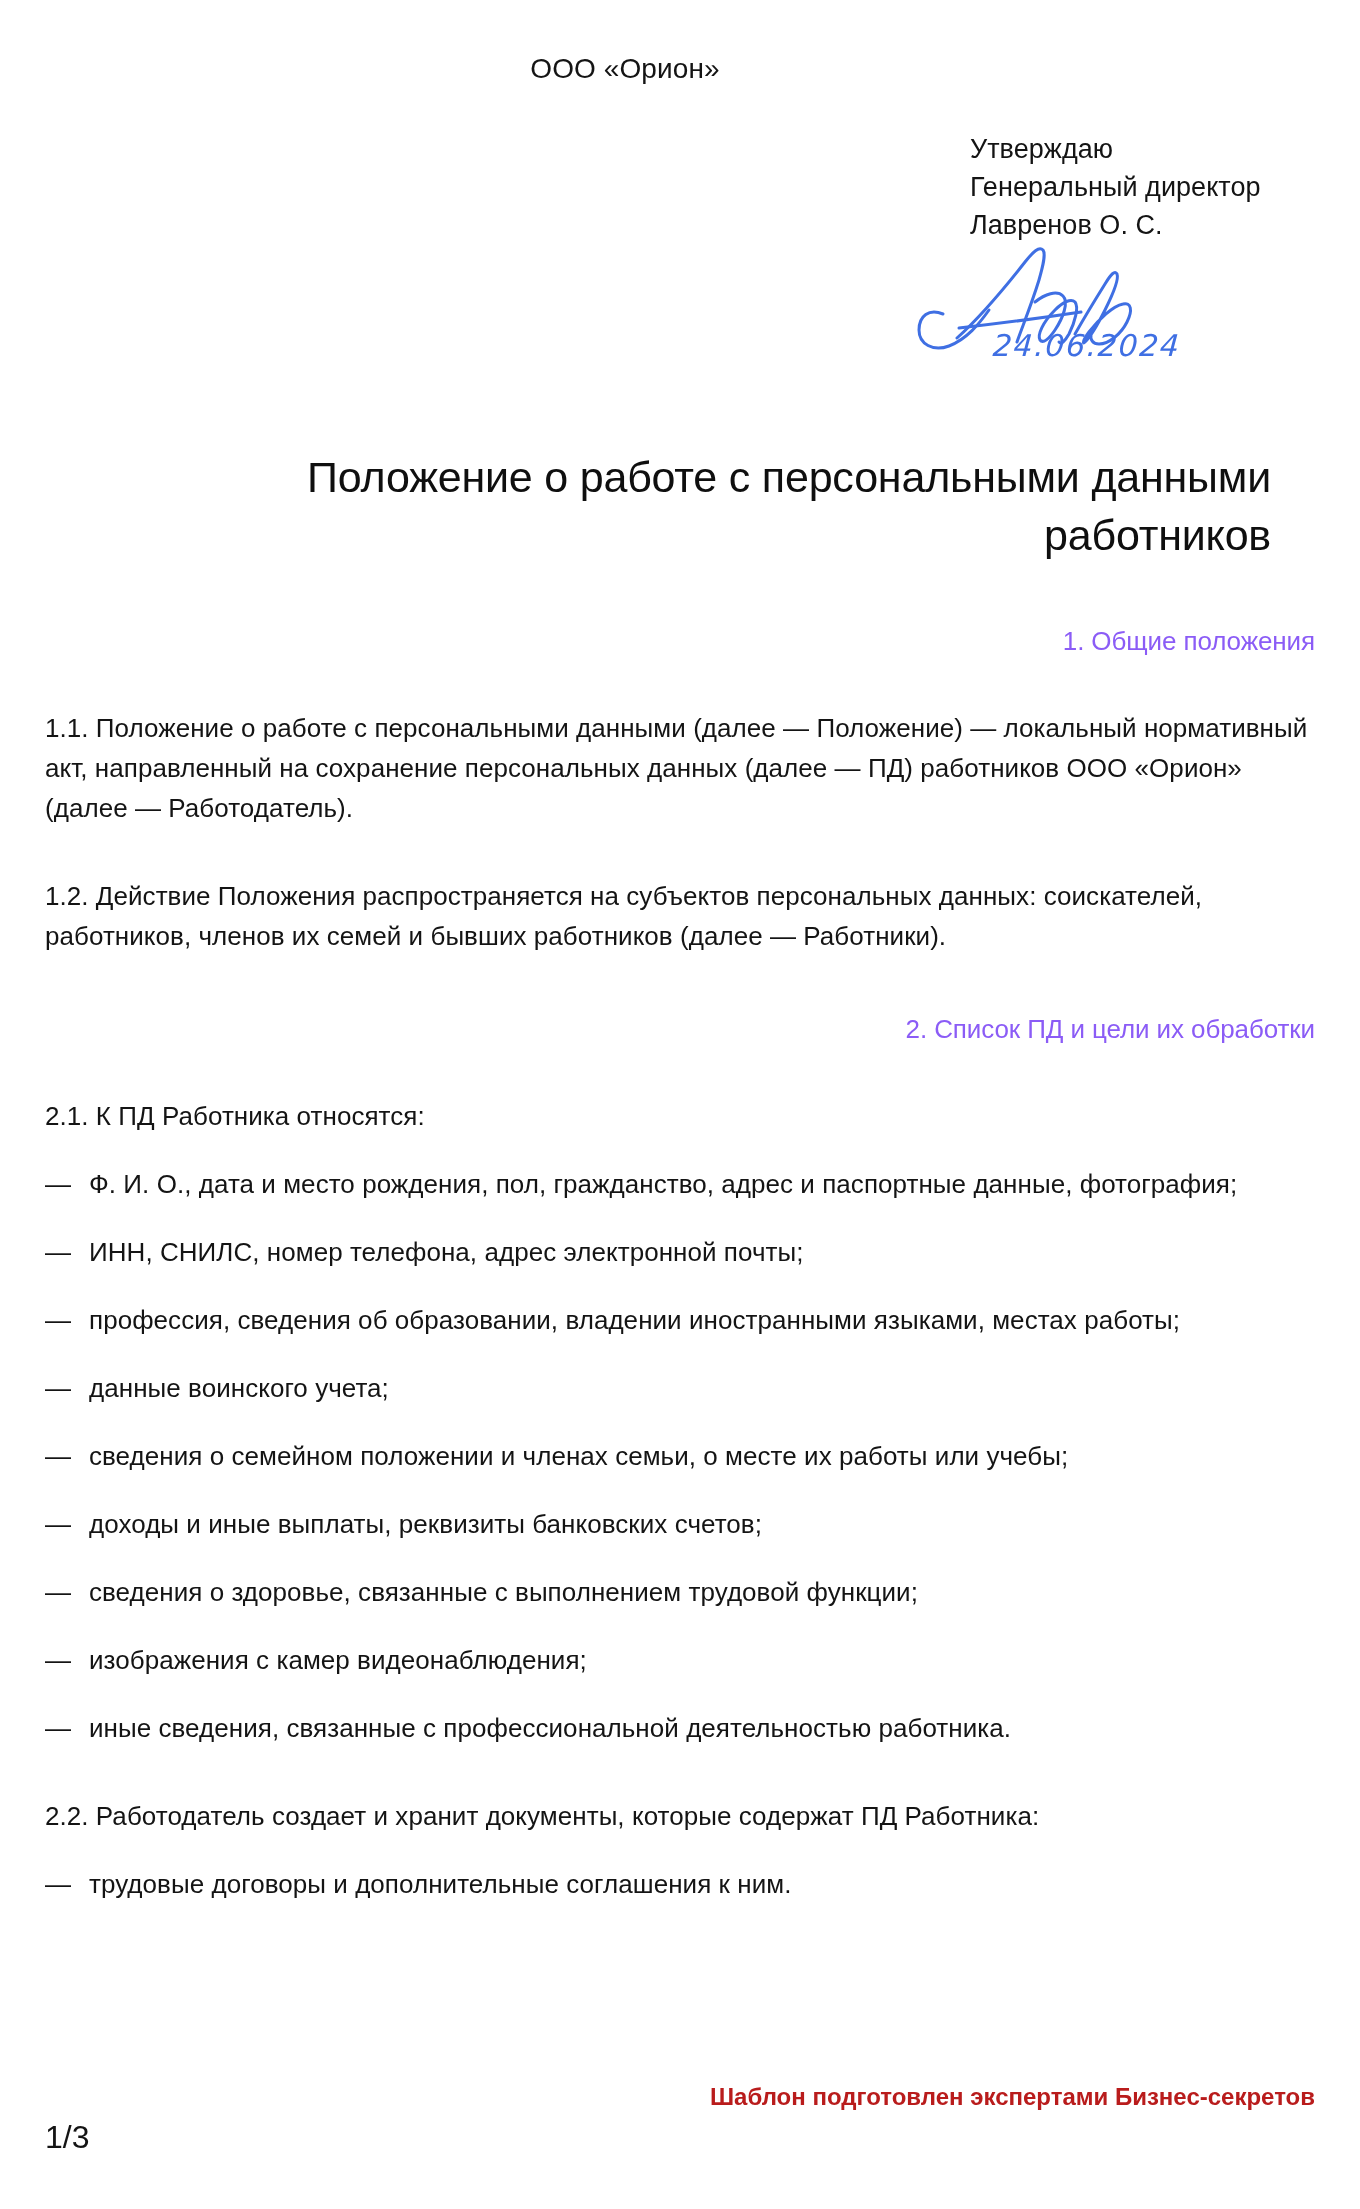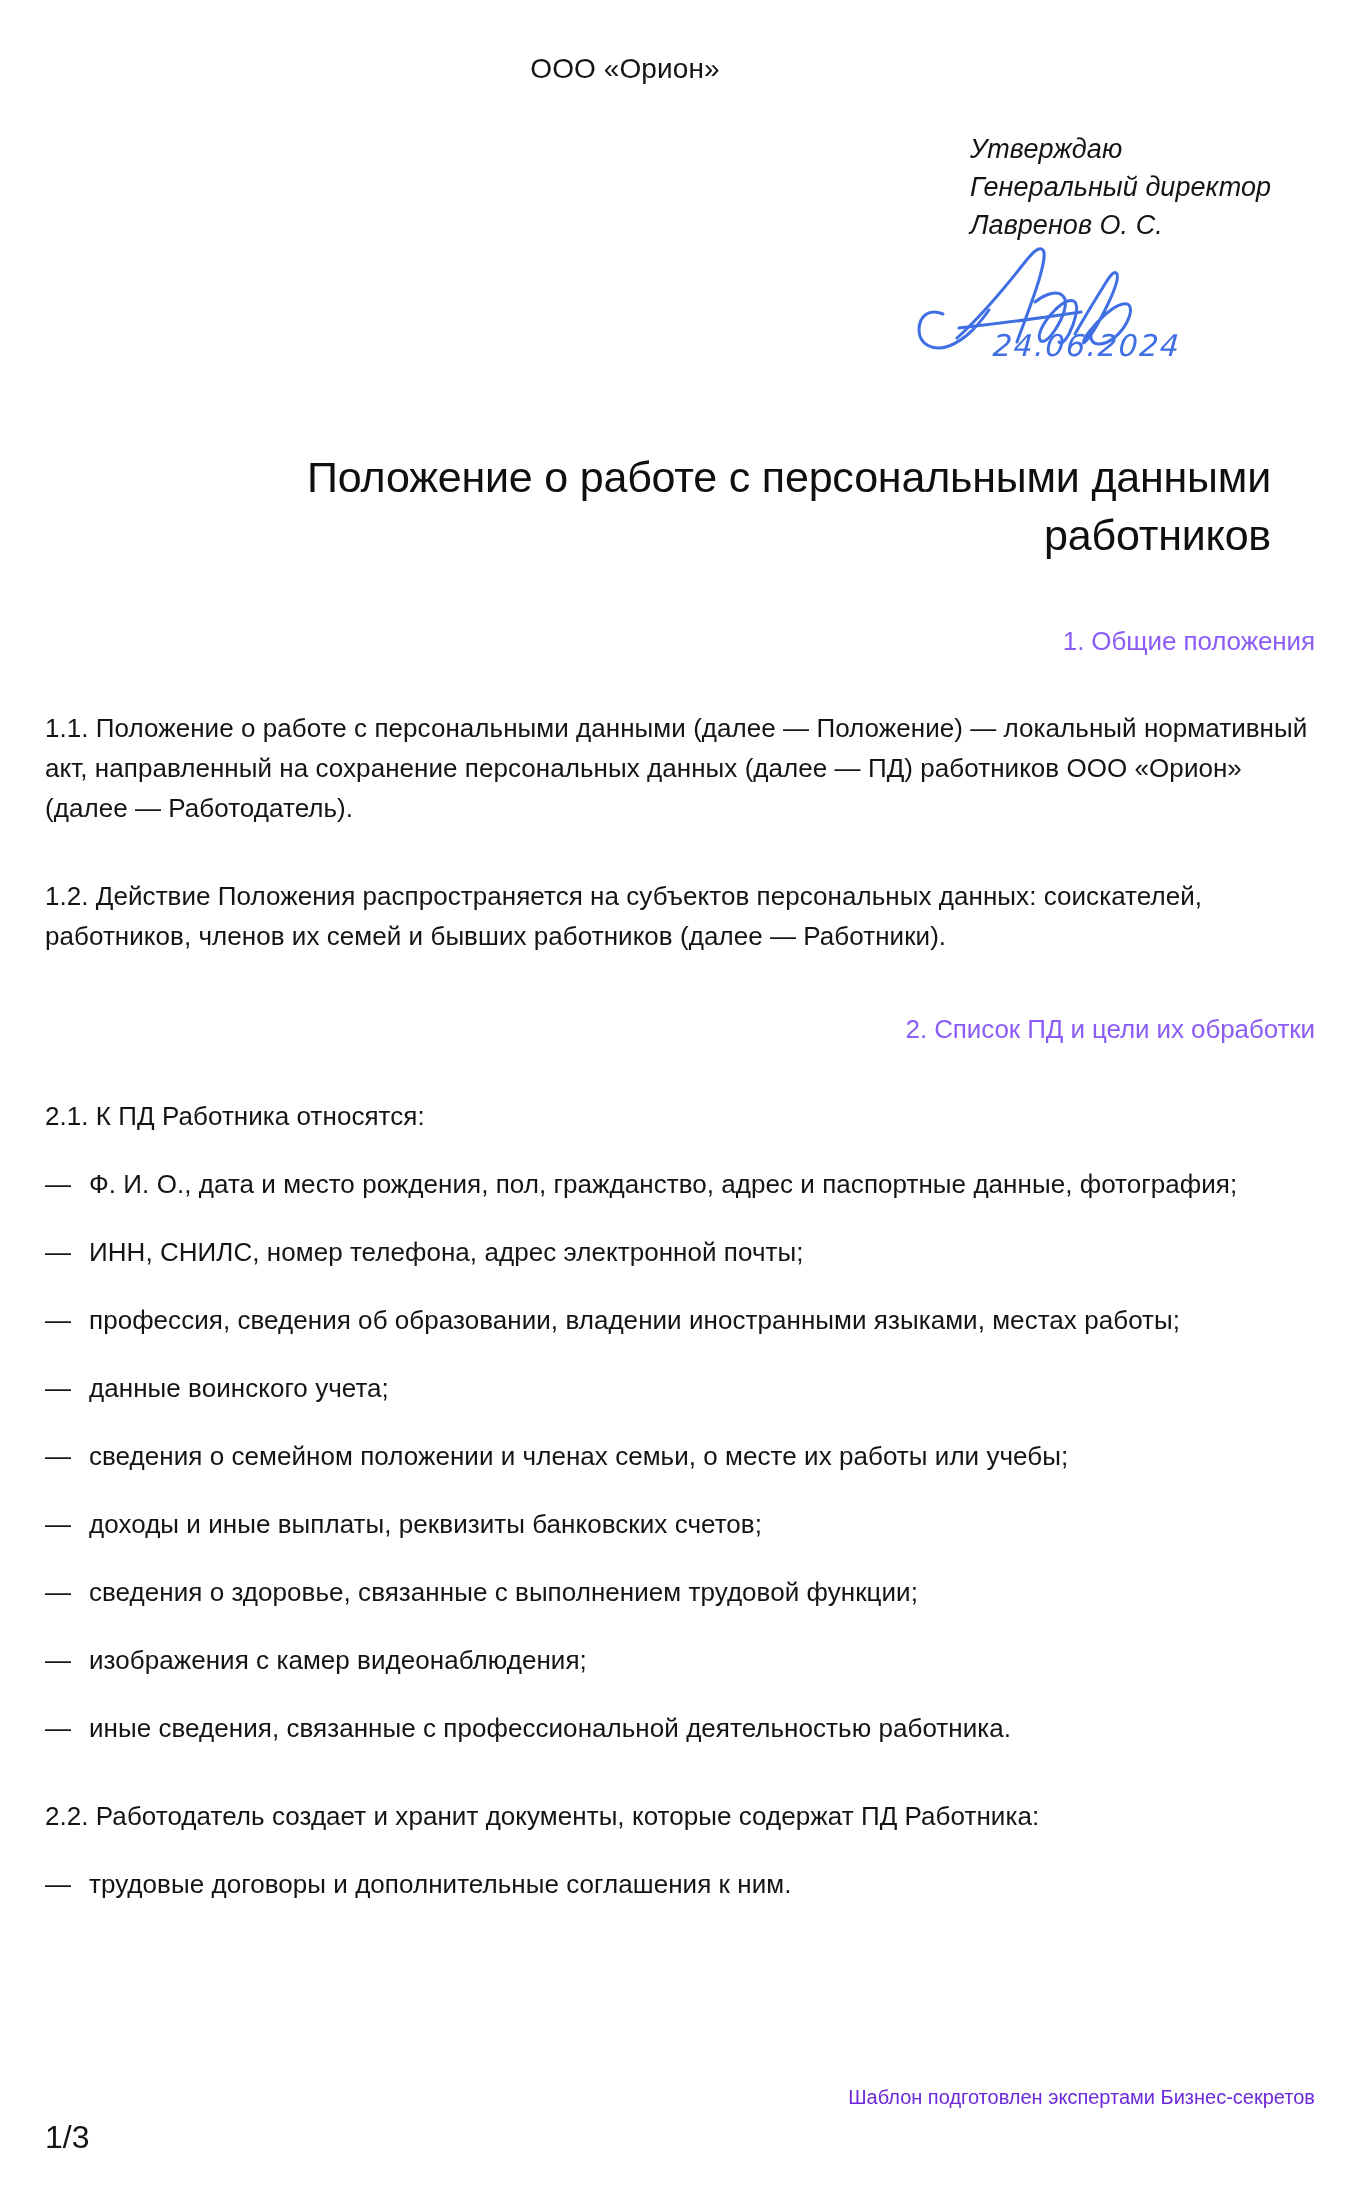--- a/index.html
+++ b/index.html
@@ -44,21 +44,20 @@
     padding-right: 110px;
   }
 
   .approval-block {
     margin-top: 44px;
     padding-left: 925px;
     font-size: 27px;
     line-height: 38px;
     color: #141414;
     letter-spacing: 0.05px;
-    font-style: italic;
   }
   .approval-block div { white-space: nowrap; }
 
   
   .signature-wrap {
     position: relative;
     height: 160px;
     margin-top: 6px;
     padding-left: 880px;
   }
@@ -135,24 +134,25 @@
     position: absolute;
     left: 0;
     top: 0;
   }
 
   
   .footer-note {
     position: absolute;
     right: 45px;
     top: 2082px;
-    font-size: 20px;
+    font-size: 24px;
     line-height: 30px;
-    color: #6d28d9;
+    color: #b91c1c;
     white-space: nowrap;
+    font-weight: bold;
   }
   .page-number {
     position: absolute;
     left: 45px;
     top: 2122px;
     font-size: 32px;
     line-height: 30px;
     color: #141414;
   }
 </style>

